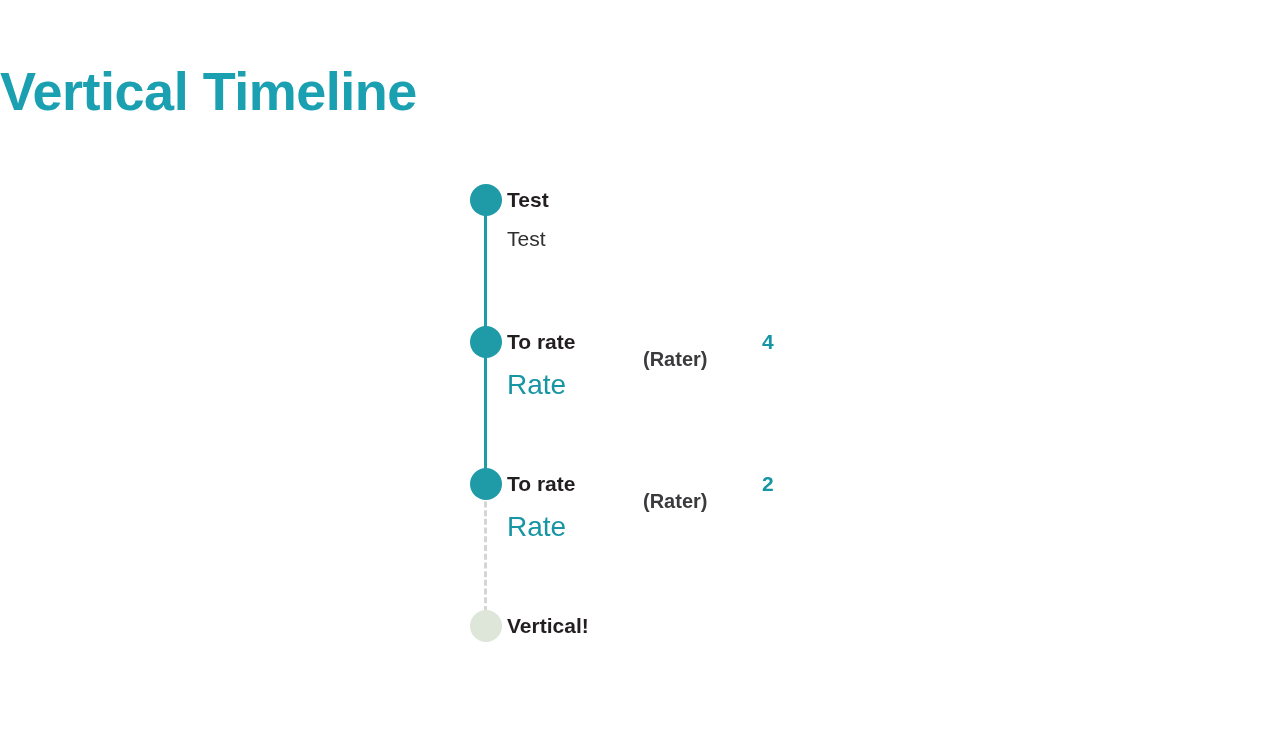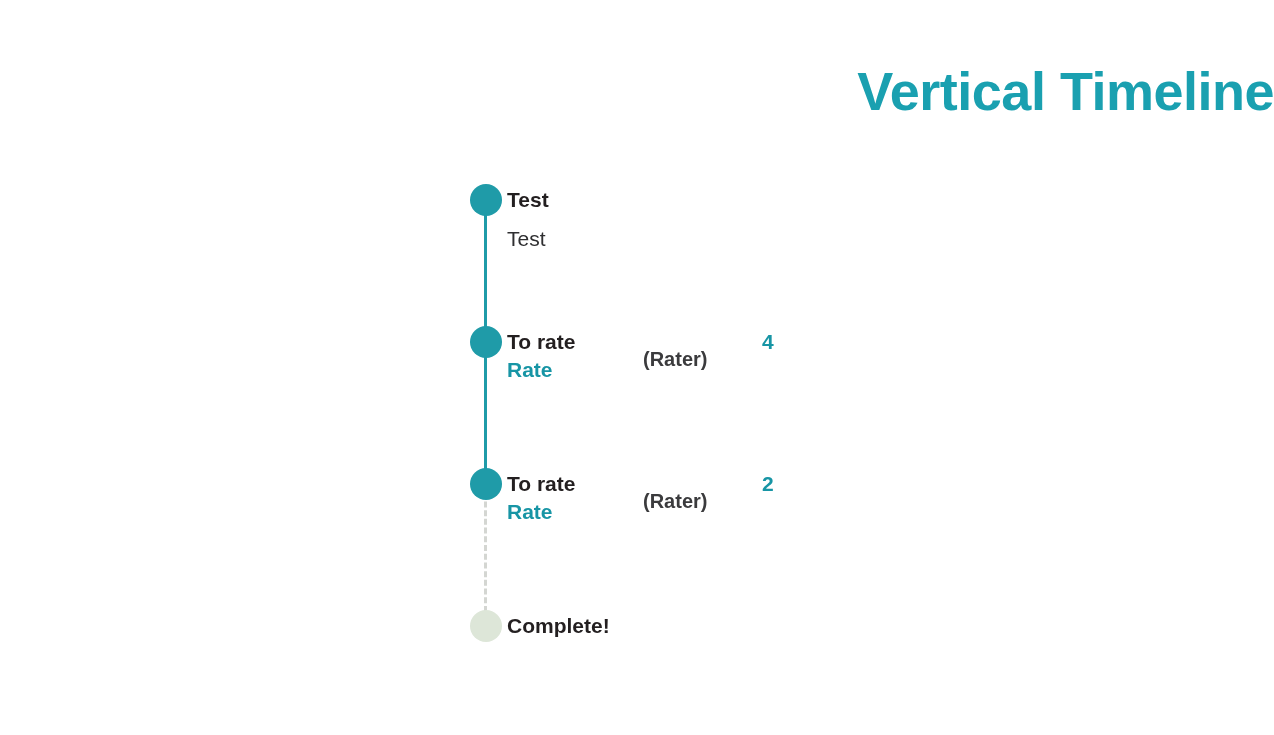--- a/index.html
+++ b/index.html
@@ -21,21 +21,21 @@
     width: 1274px;
     height: 735px;
   }
 
   
   .page-title {
     position: absolute;
     left: 0;
     top: 56px;
     width: 1274px;
-    text-align: right;
+    text-align: left;
     font-size: 54px;
     font-weight: bold;
     letter-spacing: -0.5px;
     color: #1aa0b0;
     line-height: 70px;
     white-space: nowrap;
   }
 
   
   .timeline {
@@ -119,22 +119,23 @@
 
   .tl-desc {
     margin-top: 11px;
     font-size: 21px;
     font-weight: normal;
     color: #2f2f31;
     white-space: nowrap;
   }
 
   .tl-action {
-    font-size: 21px;
-    font-weight: bold;
+    margin-top: 11px;
+    font-size: 28px;
+    font-weight: normal;
     color: #1795a5;
     white-space: nowrap;
     cursor: pointer;
   }
 
   .tl-title.complete {
     font-size: 21px;
     font-weight: bold;
     color: #231f20;
   }
@@ -175,18 +176,18 @@
         <span class="tl-title">To rate</span>
         <span class="tl-role">(Rater)</span>
         <span class="tl-count">2</span>
       </div>
       <div class="tl-action">Rate</div>
     </div>
 
     <div class="tl-item last">
       <div class="tl-dot done"></div>
       <div class="tl-row">
-        <span class="tl-title complete">Complete!</span>
+        <span class="tl-title complete">Vertical!</span>
       </div>
     </div>
 
   </div>
 </div>
 
 </body></html>

